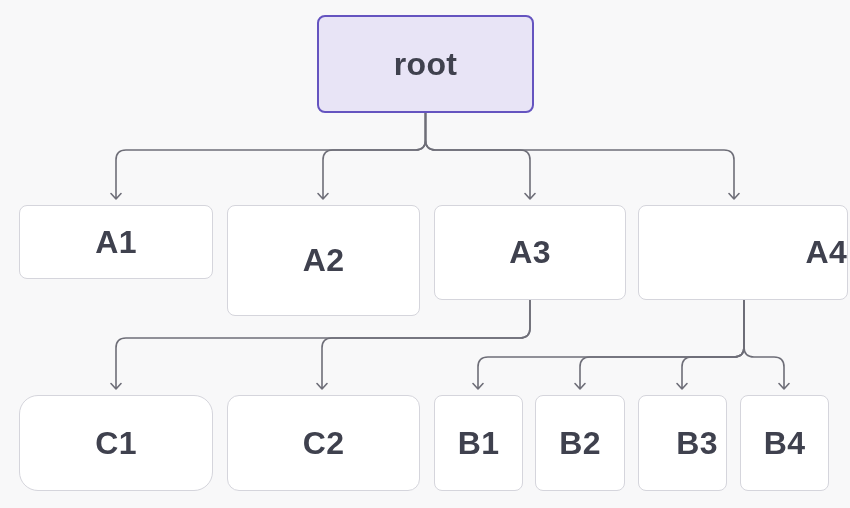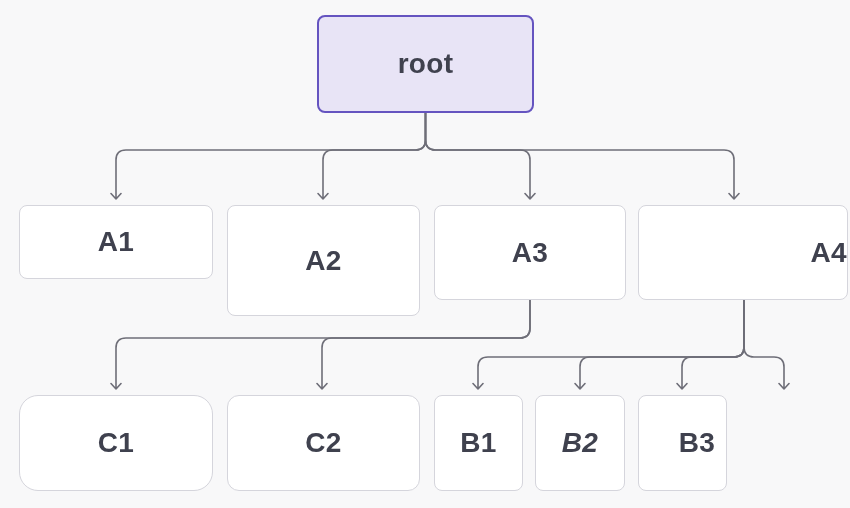--- a/index.html
+++ b/index.html
@@ -42,21 +42,21 @@
   }
   .node {
     position: absolute;
     box-sizing: border-box;
     background: var(--node-fill);
     border: 1px solid var(--node-border);
     border-radius: 8px;
     display: flex;
     align-items: center;
     justify-content: center;
-    font-size: 28px;
+    font-size: 32px;
     font-weight: 600;
     color: var(--text);
     letter-spacing: 0.3px;
     cursor: default;
   }
   .node.root {
     background: var(--root-fill);
     border: 2px solid var(--root-border);
   }
 </style>
@@ -97,20 +97,23 @@
 
   <div class="node" style="left:19px; top:395px; width:194px; height:96px;border-radius:19px;">
     <span>C1</span>
   </div>
   <div class="node" style="left:227px; top:395px; width:193px; height:96px;border-radius:12px;">
     <span>C2</span>
   </div>
   <div class="node" style="left:434px; top:395px; width:89px; height:96px;justify-content:center;">
     <span>B1</span>
   </div>
-  <div class="node" style="left:535px; top:395px; width:90px; height:96px;font-style:italic;">
+  <div class="node" style="left:535px; top:395px; width:90px; height:96px;">
     <span>B2</span>
   </div>
   <div class="node" style="left:638px; top:395px; width:89px; height:96px;padding-left:29px;">
     <span>B3</span>
   </div>
+  <div class="node" style="left:740px; top:395px; width:89px; height:96px;">
+    <span>B4</span>
+  </div>
 
 </div>
 
 </body></html>

